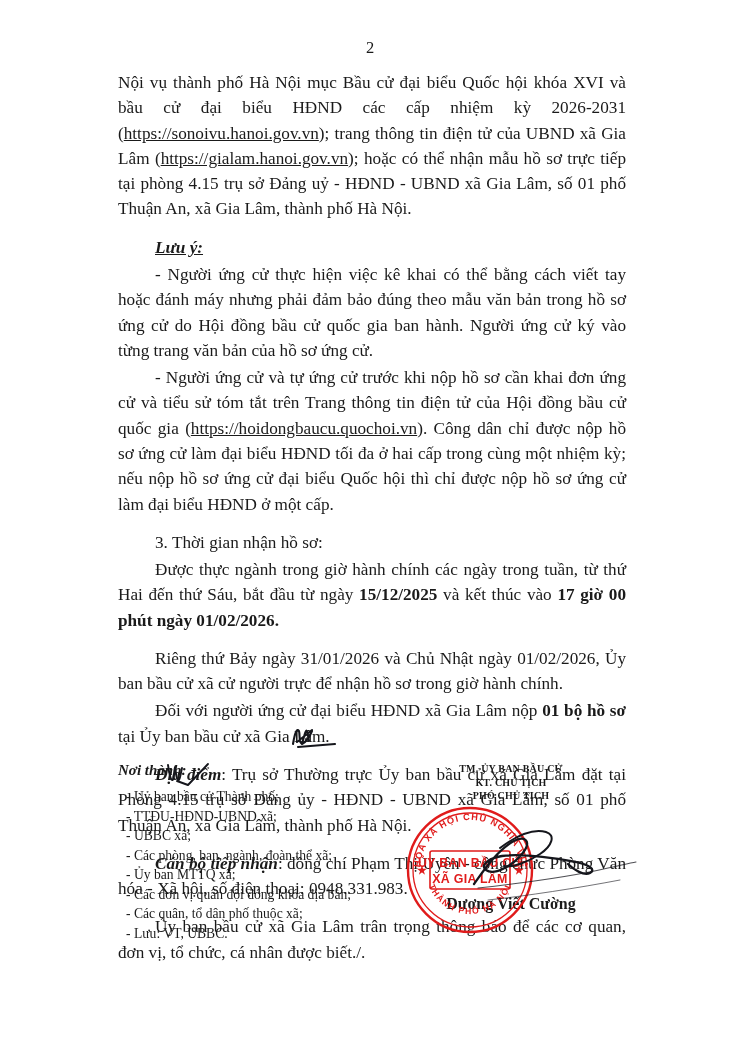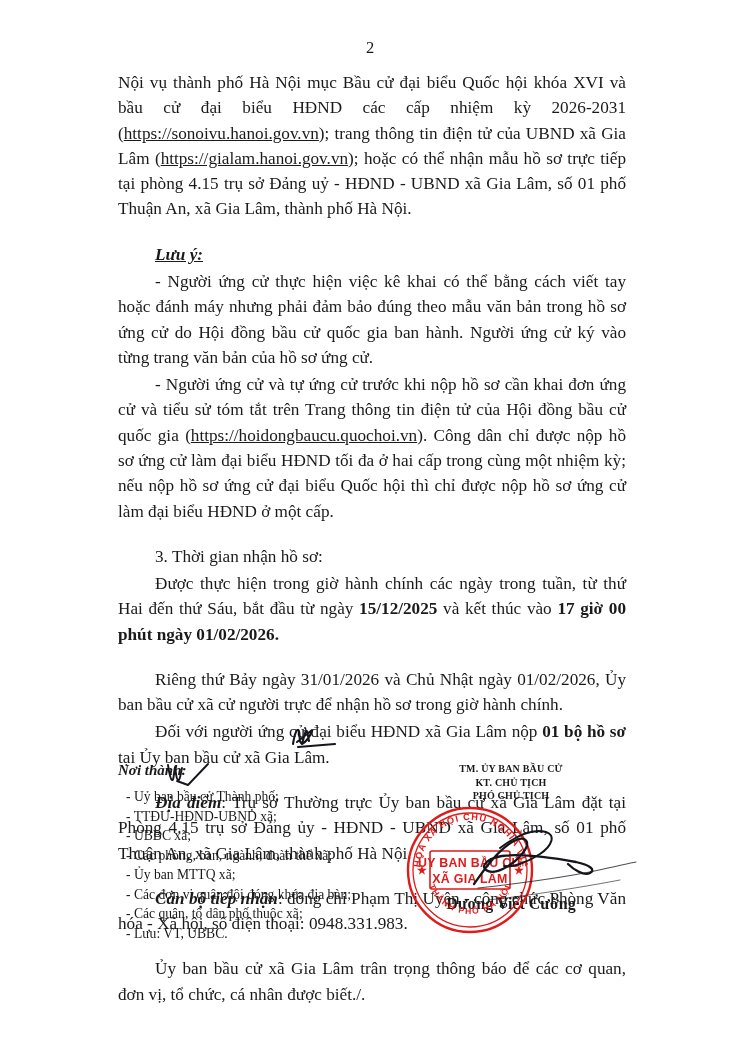--- a/index.html
+++ b/index.html
@@ -36,21 +36,21 @@
     margin: 0;
     font-size: 17.2px;
     line-height: 1.47;
     text-align: justify;
     text-justify: inter-word;
   }
   p.indent {
     text-indent: 37px;
   }
   .gap-s { margin-top: 2px; }
-  .gap-m { margin-top: 20px; }
+  .gap-m { margin-top: 13px; }
   b, .b { font-weight: bold; }
   .bi {
     font-weight: bold;
     font-style: italic;
   }
   .biu {
     font-weight: bold;
     font-style: italic;
     text-decoration: underline;
   }
@@ -148,21 +148,21 @@
     <p><span>Nội vụ thành phố Hà Nội mục Bầu cử đại biểu Quốc hội khóa XVI và bầu cử đại biểu HĐND các cấp nhiệm kỳ 2026-2031 (</span><span class="url">https://sonoivu.hanoi.gov.vn</span><span>); trang thông tin điện tử của UBND xã Gia Lâm (</span><span class="url">https://gialam.hanoi.gov.vn</span><span>); hoặc có thể nhận mẫu hồ sơ trực tiếp tại phòng 4.15 trụ sở Đảng uỷ - HĐND - UBND xã Gia Lâm, số 01 phố Thuận An, xã Gia Lâm, thành phố Hà Nội.</span></p>
 
     <p class="gap-m" style="text-indent:37px;"><span class="biu">Lưu ý:</span></p>
 
     <p class="indent gap-s">- Người ứng cử thực hiện việc kê khai có thể bằng cách viết tay hoặc đánh máy nhưng phải đảm bảo đúng theo mẫu văn bản trong hồ sơ ứng cử do Hội đồng bầu cử quốc gia ban hành. Người ứng cử ký vào từng trang văn bản của hồ sơ ứng cử.</p>
 
     <p class="indent gap-s"><span>- Người ứng cử và tự ứng cử trước khi nộp hồ sơ cần khai đơn ứng cử và tiểu sử tóm tắt trên Trang thông tin điện tử của Hội đồng bầu cử quốc gia (</span><span class="url">https://hoidongbaucu.quochoi.vn</span><span>). Công dân chỉ được nộp hồ sơ ứng cử làm đại biểu HĐND tối đa ở hai cấp trong cùng một nhiệm kỳ; nếu nộp hồ sơ ứng cử đại biểu Quốc hội thì chỉ được nộp hồ sơ ứng cử làm đại biểu HĐND ở một cấp.</span></p>
 
     <p class="heading gap-m">3. Thời gian nhận hồ sơ:</p>
 
-    <p class="indent gap-s"><span>Được thực hiện trong giờ hành chính các ngày trong tuần, từ thứ Hai đến thứ Sáu, bắt đầu từ ngày </span><b>15/12/2025</b><span> và kết thúc vào </span><b>17 giờ 00 phút ngày 01/02/2026.</b></p>
+    <p class="indent gap-s"><span>Được thực ngành trong giờ hành chính các ngày trong tuần, từ thứ Hai đến thứ Sáu, bắt đầu từ ngày </span><b>15/12/2025</b><span> và kết thúc vào </span><b>17 giờ 00 phút ngày 01/02/2026.</b></p>
 
     <p class="indent gap-m">Riêng thứ Bảy ngày 31/01/2026 và Chủ Nhật ngày 01/02/2026, Ủy ban bầu cử xã cử người trực để nhận hồ sơ trong giờ hành chính.</p>
 
 
     <p class="indent gap-s"><span>Đối với người ứng cử đại biểu HĐND xã Gia Lâm nộp </span><b>01 bộ hồ sơ</b><span> tại Ủy ban bầu cử xã Gia Lâm.</span></p>
 
     <p class="indent gap-m"><span class="bi">Địa điểm</span><span>: Trụ sở Thường trực Ủy ban bầu cử xã Gia Lâm đặt tại Phòng 4.15 trụ sở Đảng ủy - HĐND - UBND xã Gia Lâm, số 01 phố Thuận An, xã Gia Lâm, thành phố Hà Nội.</span></p>
 
     <p class="indent gap-m"><span class="bi">Cán bộ tiếp nhận</span><span>: đồng chí Phạm Thị Uyên - công chức Phòng Văn hóa - Xã hội, số điện thoại: 0948.331.983.</span></p>
 

